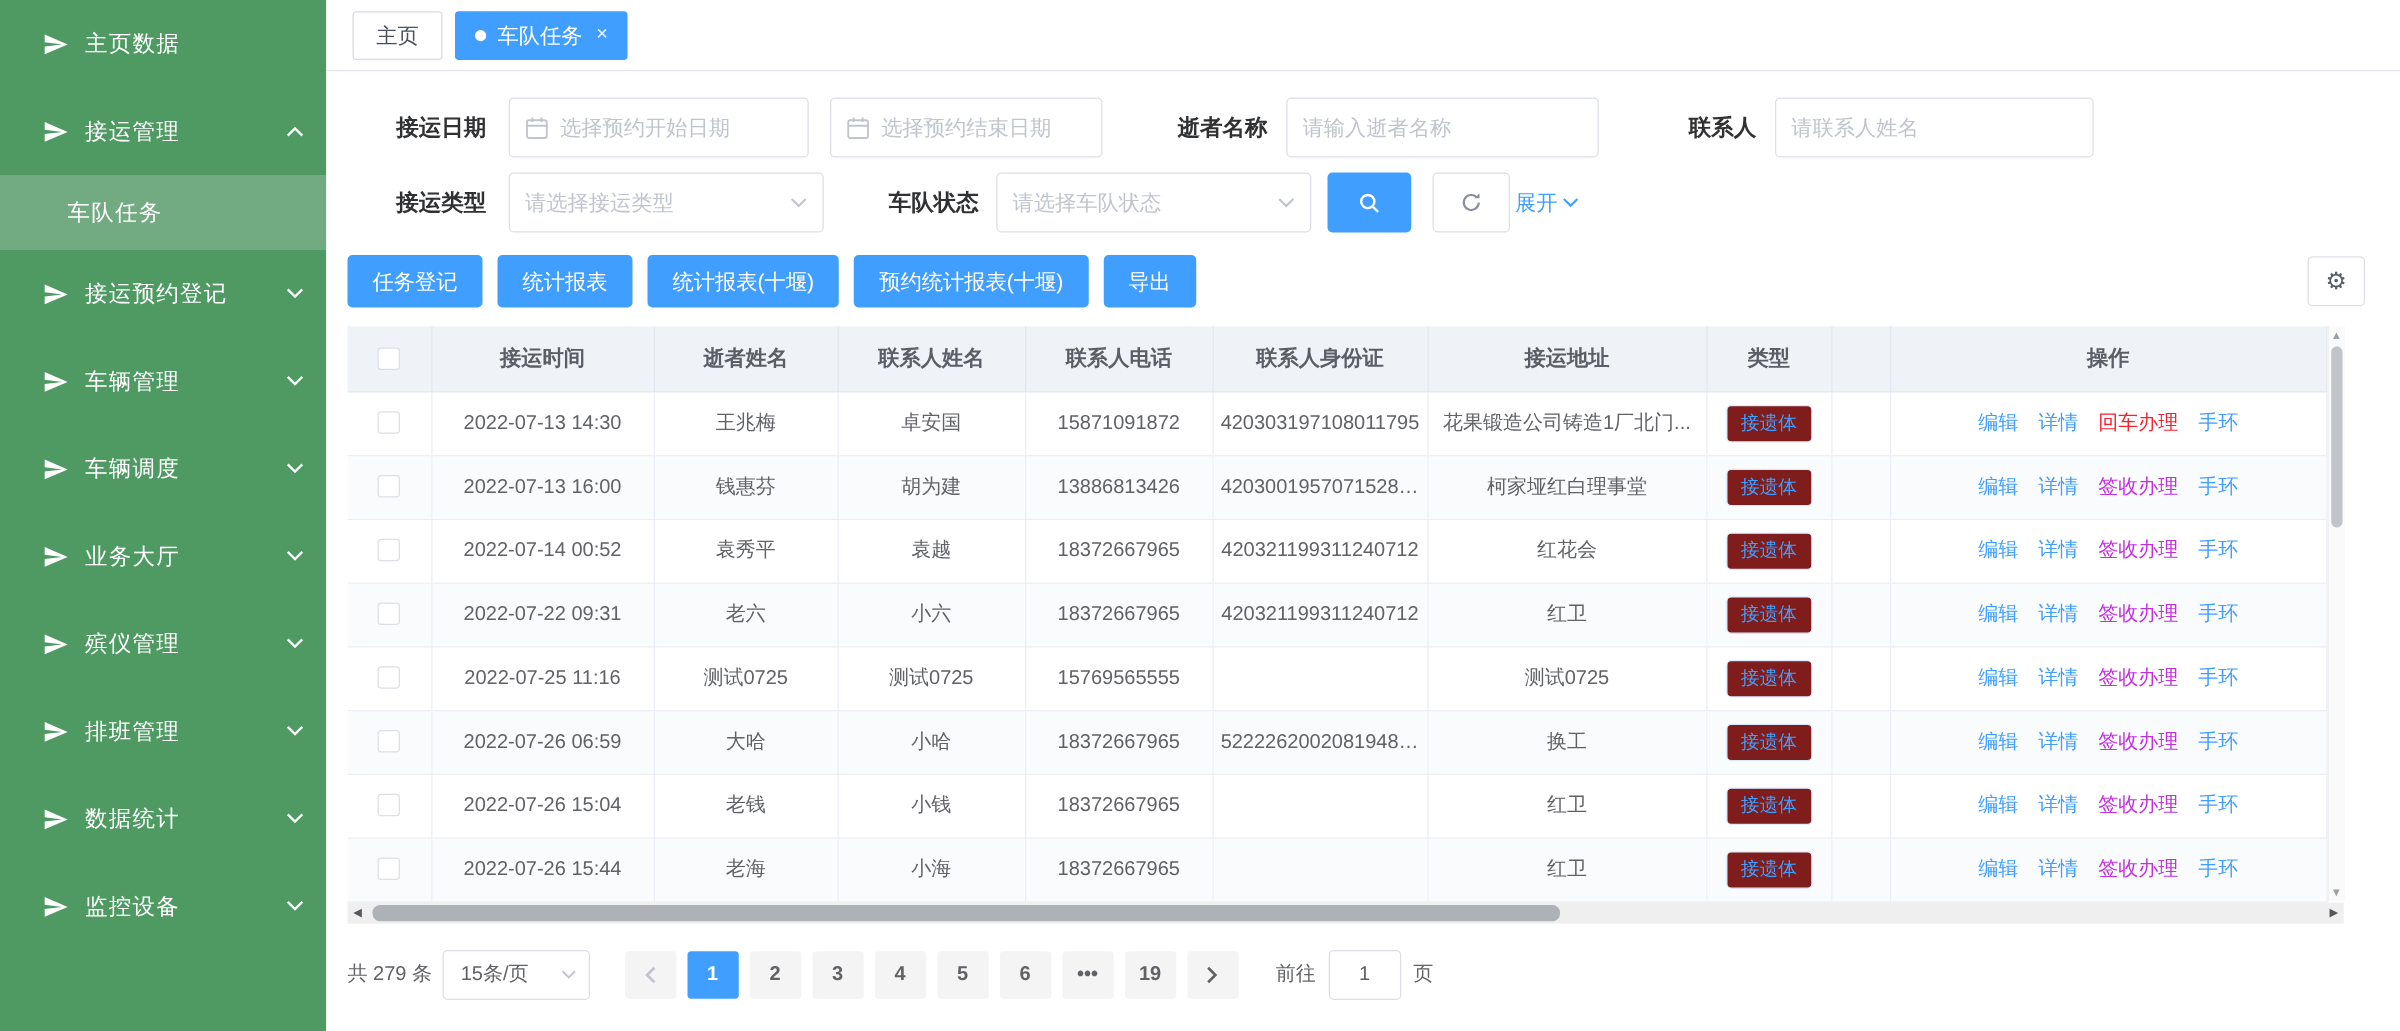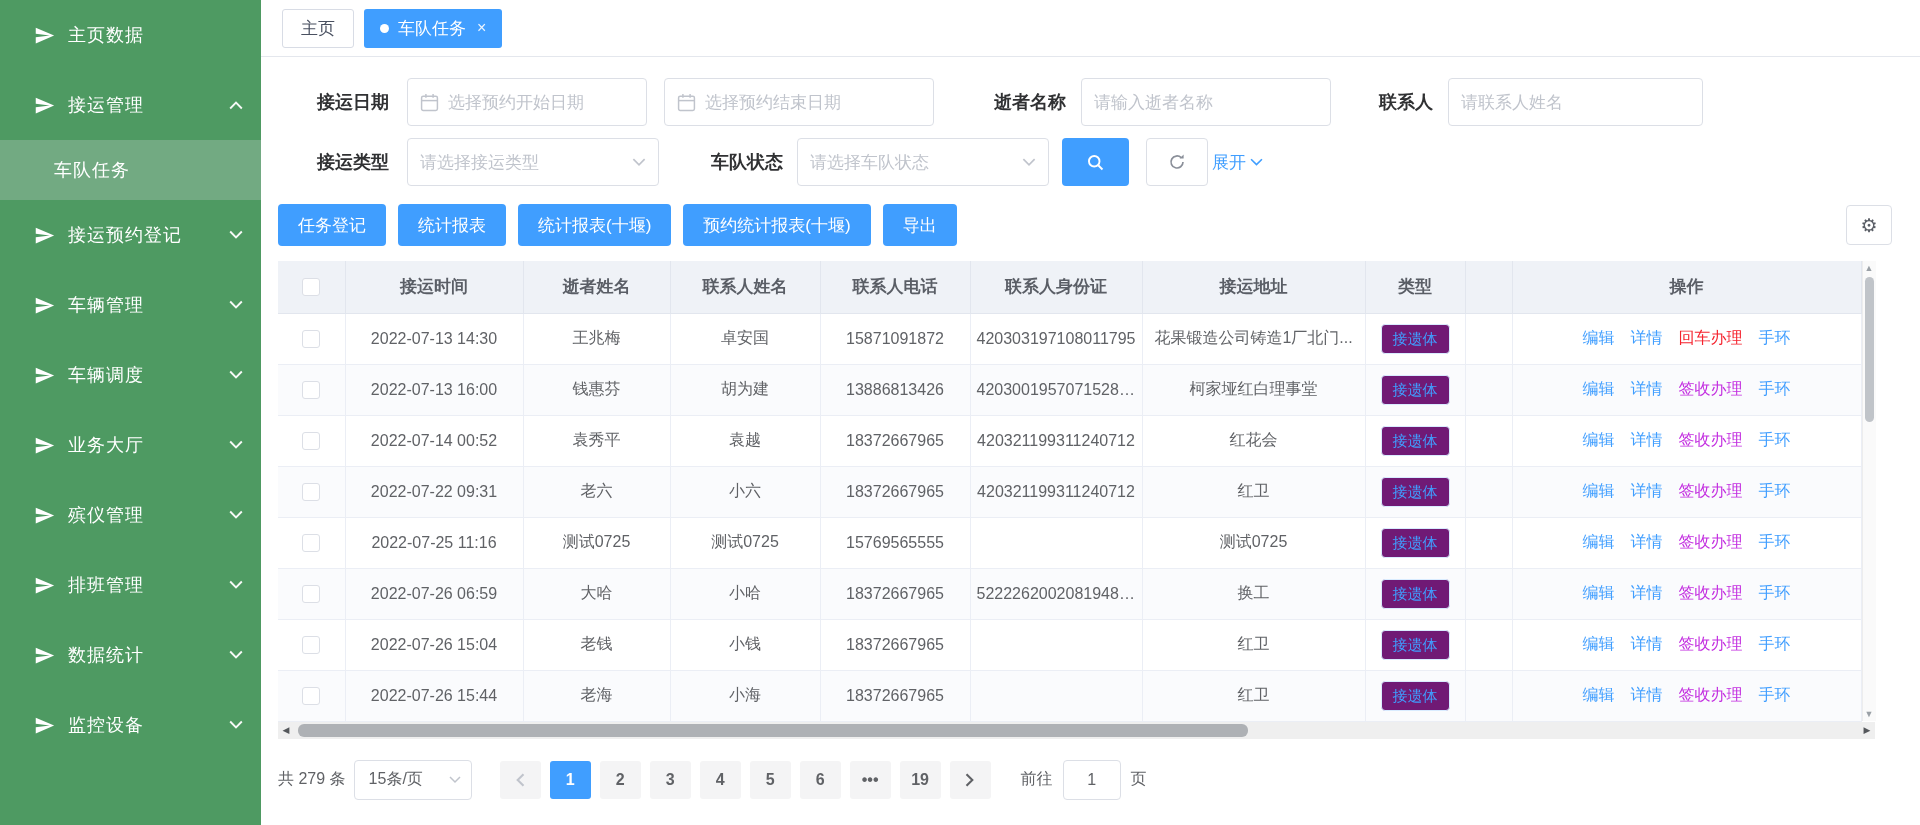--- a/index.html
+++ b/index.html
@@ -64,21 +64,21 @@
   table { border-collapse:collapse; table-layout:fixed; width:1583px; flex:none; }
   th { height:52px; background:#eff2f7; color:#5a5e66; font-size:17px; font-weight:bold;
     border-right:1px solid #e2e6ee; border-bottom:1px solid #e2e6ee; text-align:center; }
   td { height:51px; border-right:1px solid #ebeef5; border-bottom:1px solid #ebeef5;
     font-size:16px; color:#606266; text-align:center; background:#fff;
     white-space:nowrap; overflow:hidden; text-overflow:ellipsis; padding:0 6px; }
   tr.stripe td { background:#fafbfd; }
   .cbx { width:18px; height:18px; border:1.5px solid #dcdfe6; border-radius:3px; background:#fff;
     display:inline-block; vertical-align:middle; cursor:pointer; }
   .badge { display:inline-block; padding:5px 11px; font-size:15px; color:#409eff;
-    background:#701a75; border:1px solid #d9ecff; border-radius:4px; line-height:1.2; }
+    background:#7f1d1d; border:1px solid #d9ecff; border-radius:4px; line-height:1.2; }
   td.actions-cell { border-left:1px solid #e2e6ee; }
   .alink { cursor:pointer; margin:0 8px; white-space:nowrap; }
   .link-blue { color:#409eff; } .link-red { color:#f5222d; } .link-magenta { color:#c32ee0; }
 
   
   .vscroll { width:14px; height:460px; background:#fafafa; border-left:1px solid #ededed; flex:none;
     display:flex; flex-direction:column; align-items:center; }
   .vscroll .arr { font-size:9px; color:#9aa0a6; height:14px; line-height:14px; cursor:pointer; }
   .vscroll .vtrack { flex:1; width:100%; position:relative; }
   .vscroll .vthumb { position:absolute; top:2px; left:2px; width:9px; height:145px;
@@ -254,34 +254,34 @@
       <span class="flabel" style="margin-left:39px">接运日期</span>
       <div class="finput" style="width:240px;margin-left:18px">
         <svg class="cal" viewBox="0 0 18 18">
             <rect x="1.5" y="3" width="15" height="13.5" rx="1.5" fill="none" stroke="#c0c4cc" stroke-width="1.4"></rect>
             <line x1="1.5" y1="7.2" x2="16.5" y2="7.2" stroke="#c0c4cc" stroke-width="1.4"></line>
             <line x1="5.6" y1="1" x2="5.6" y2="4.4" stroke="#c0c4cc" stroke-width="1.4"></line>
             <line x1="12.4" y1="1" x2="12.4" y2="4.4" stroke="#c0c4cc" stroke-width="1.4"></line>
           </svg>
         <span class="ph">选择预约开始日期</span>
       </div>
-      <div class="finput" style="width:270px;margin-left:17px">
+      <div class="finput" style="width:218px;margin-left:17px">
         <svg class="cal" viewBox="0 0 18 18">
             <rect x="1.5" y="3" width="15" height="13.5" rx="1.5" fill="none" stroke="#c0c4cc" stroke-width="1.4"></rect>
             <line x1="1.5" y1="7.2" x2="16.5" y2="7.2" stroke="#c0c4cc" stroke-width="1.4"></line>
             <line x1="5.6" y1="1" x2="5.6" y2="4.4" stroke="#c0c4cc" stroke-width="1.4"></line>
             <line x1="12.4" y1="1" x2="12.4" y2="4.4" stroke="#c0c4cc" stroke-width="1.4"></line>
           </svg>
         <span class="ph">选择预约结束日期</span>
       </div>
       <span class="flabel" style="margin-left:60px">逝者名称</span>
       <div class="finput" style="width:250px;margin-left:15px">
         <span class="ph">请输入逝者名称</span>
       </div>
-      <span class="flabel" style="margin-left:48px">联系人</span>
+      <span class="flabel" style="margin-left:72px">联系人</span>
       <div class="finput" style="width:255px;margin-left:15px">
         <span class="ph">请联系人姓名</span>
       </div>
     </div>
 
     <div class="frow frow2">
       <span class="flabel" style="margin-left:39px">接运类型</span>
       <div class="finput fselect" style="width:252px;margin-left:18px">
         <span class="ph">请选择接运类型</span>
         <svg class="chev" viewBox="0 0 12 8">

